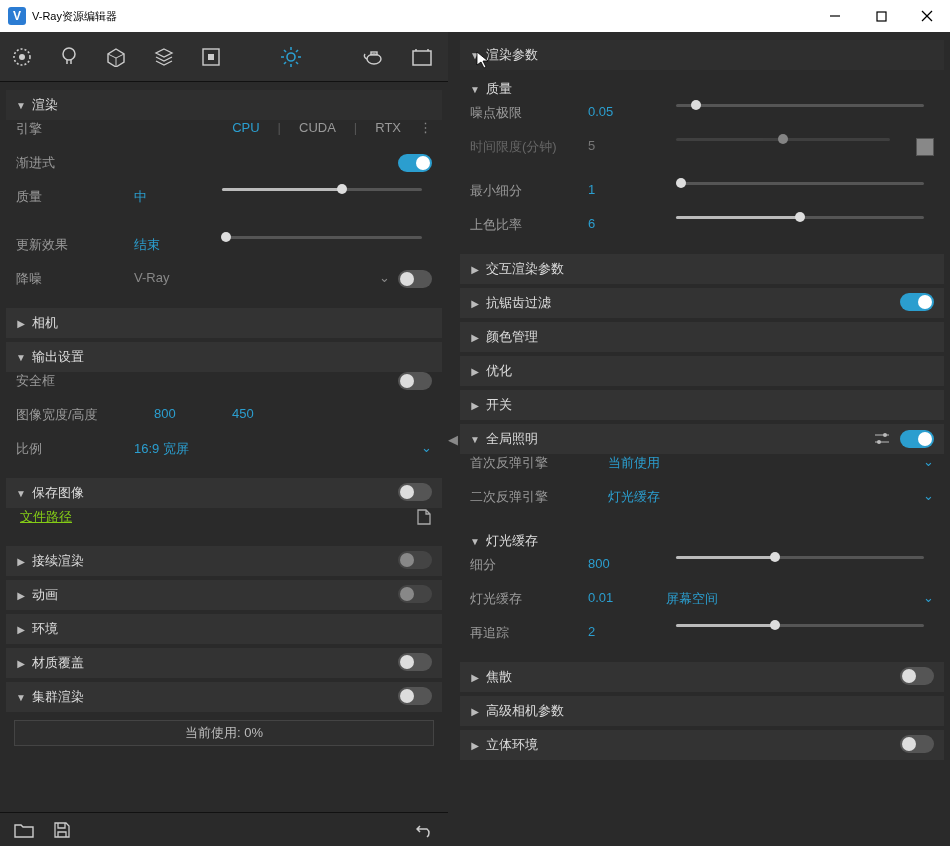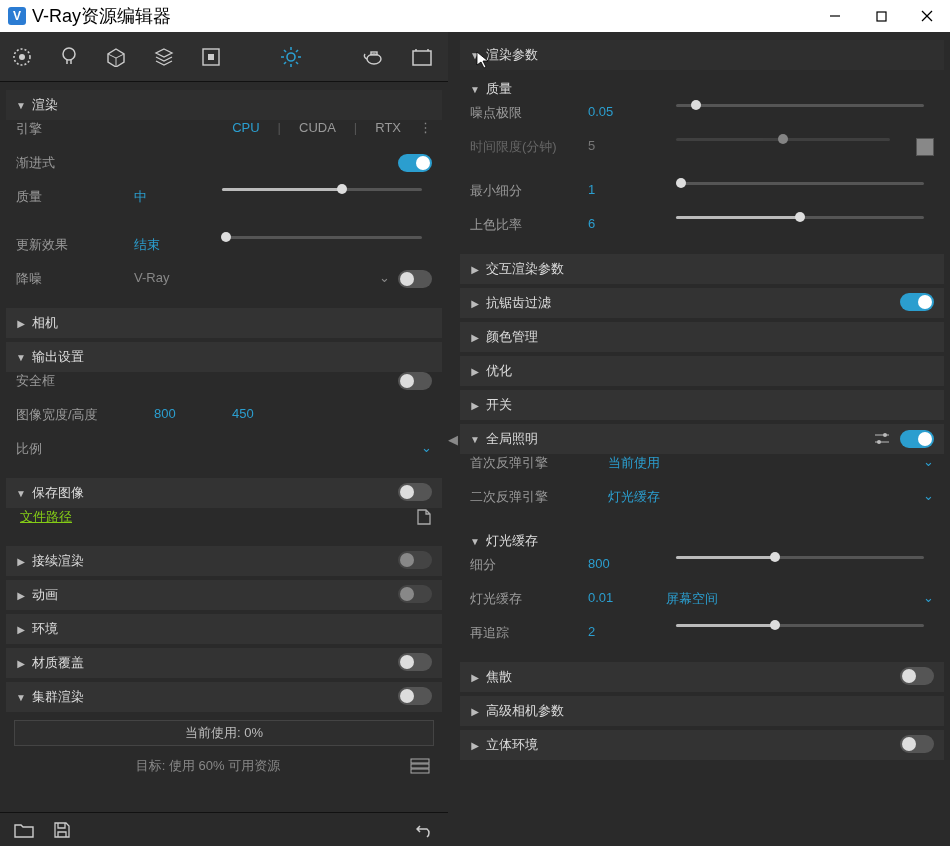--- a/index.html
+++ b/index.html
@@ -1,20 +1,20 @@
 <!DOCTYPE html>
 <html><head>
 <meta charset="utf-8">
 <style>
 * { box-sizing: border-box; margin: 0; padding: 0; font-family: "Microsoft YaHei", Arial, sans-serif; font-size: 13px; }
 body { background: #2a2a2a; color: #bbb; width: 950px; height: 846px; overflow: hidden; user-select: none; }
 
 .titlebar { background: #fff; height: 32px; display: flex; align-items: center; padding: 0 0 0 8px; color: #000; }
 .titlebar .logo { width: 18px; height: 18px; background: #2b7cd3; color: #fff; display: inline-flex; align-items: center; justify-content: center; font-weight: bold; border-radius: 3px; margin-right: 6px; font-size: 12px; }
-.titlebar .title { flex: 1; font-size: 18px; }
+.titlebar .title { flex: 1; font-size: 11px; }
 .titlebar .winbtn { width: 46px; height: 32px; display: inline-flex; align-items: center; justify-content: center; color: #000; }
 
 .toolbar { background: #2f2f2f; height: 50px; display: flex; align-items: center; padding: 0 12px; gap: 28px; border-bottom: 1px solid #111; }
 .toolbar .tbicon { width: 24px; height: 24px; display: inline-flex; align-items: center; justify-content: center; color: #aaa; }
 .toolbar .tbicon.active { color: #2b9ecf; }
 .toolbar .divider { width: 1px; height: 32px; background: #111; margin: 0 2px; }
 
 .main { display: flex; height: calc(846px - 32px); }
 .panel-left { width: 448px; background: #2a2a2a; display: flex; flex-direction: column; }
 .panel-left-inner { padding: 4px 6px; display:flex; flex-direction:column; gap: 0; }
@@ -235,20 +235,21 @@
       </div>
 
       <div class="row">
         <span class="lbl" style="width:130px">图像宽度/高度</span>
         <span class="val">800</span>
         <span class="val">450</span>
       </div>
 
       <div class="row">
         <span class="lbl">比例</span>
+        <span class="val-link" style="flex:1">16:9 宽屏</span>
         <span class="dd-chevron blue">⌄</span>
       </div>
 
       <div class="section-header">
           <span class="arrow">▼</span>
           <span class="label">保存图像</span>
           <span class="right-toggle"><span class="toggle"></span></span>
         </div>
 
       <div class="row">
@@ -279,30 +280,20 @@
           <span class="label">材质覆盖</span>
           <span class="right-toggle"><span class="toggle"></span></span>
         </div>
       <div class="section-header">
           <span class="arrow">▼</span>
           <span class="label">集群渲染</span>
           <span class="right-toggle"><span class="toggle"></span></span>
         </div>
 
       <div class="usage-bar">当前使用: 0%</div>
-      <div class="usage-row">
-        <span style="flex:1;text-align:center">目标: 使用 60% 可用资源</span>
-        <span class="grid-icon">
-            <svg width="20" height="16">
-              <rect x="1" y="1" width="18" height="4" fill="none" stroke="#aaa"></rect>
-              <rect x="1" y="6" width="18" height="4" fill="none" stroke="#aaa"></rect>
-              <rect x="1" y="11" width="18" height="4" fill="none" stroke="#aaa"></rect>
-            </svg>
-          </span>
-      </div>
     </div>
 
     <div class="bottom-bar">
       <span class="bicon">
           <svg width="20" height="16">
             <path d="M1 3 h6 l2 2 h10 v10 h-18 z" fill="none" stroke="#ccc" stroke-width="1.4"></path>
           </svg>
         </span>
       <span class="bicon">
           <svg width="16" height="16">

